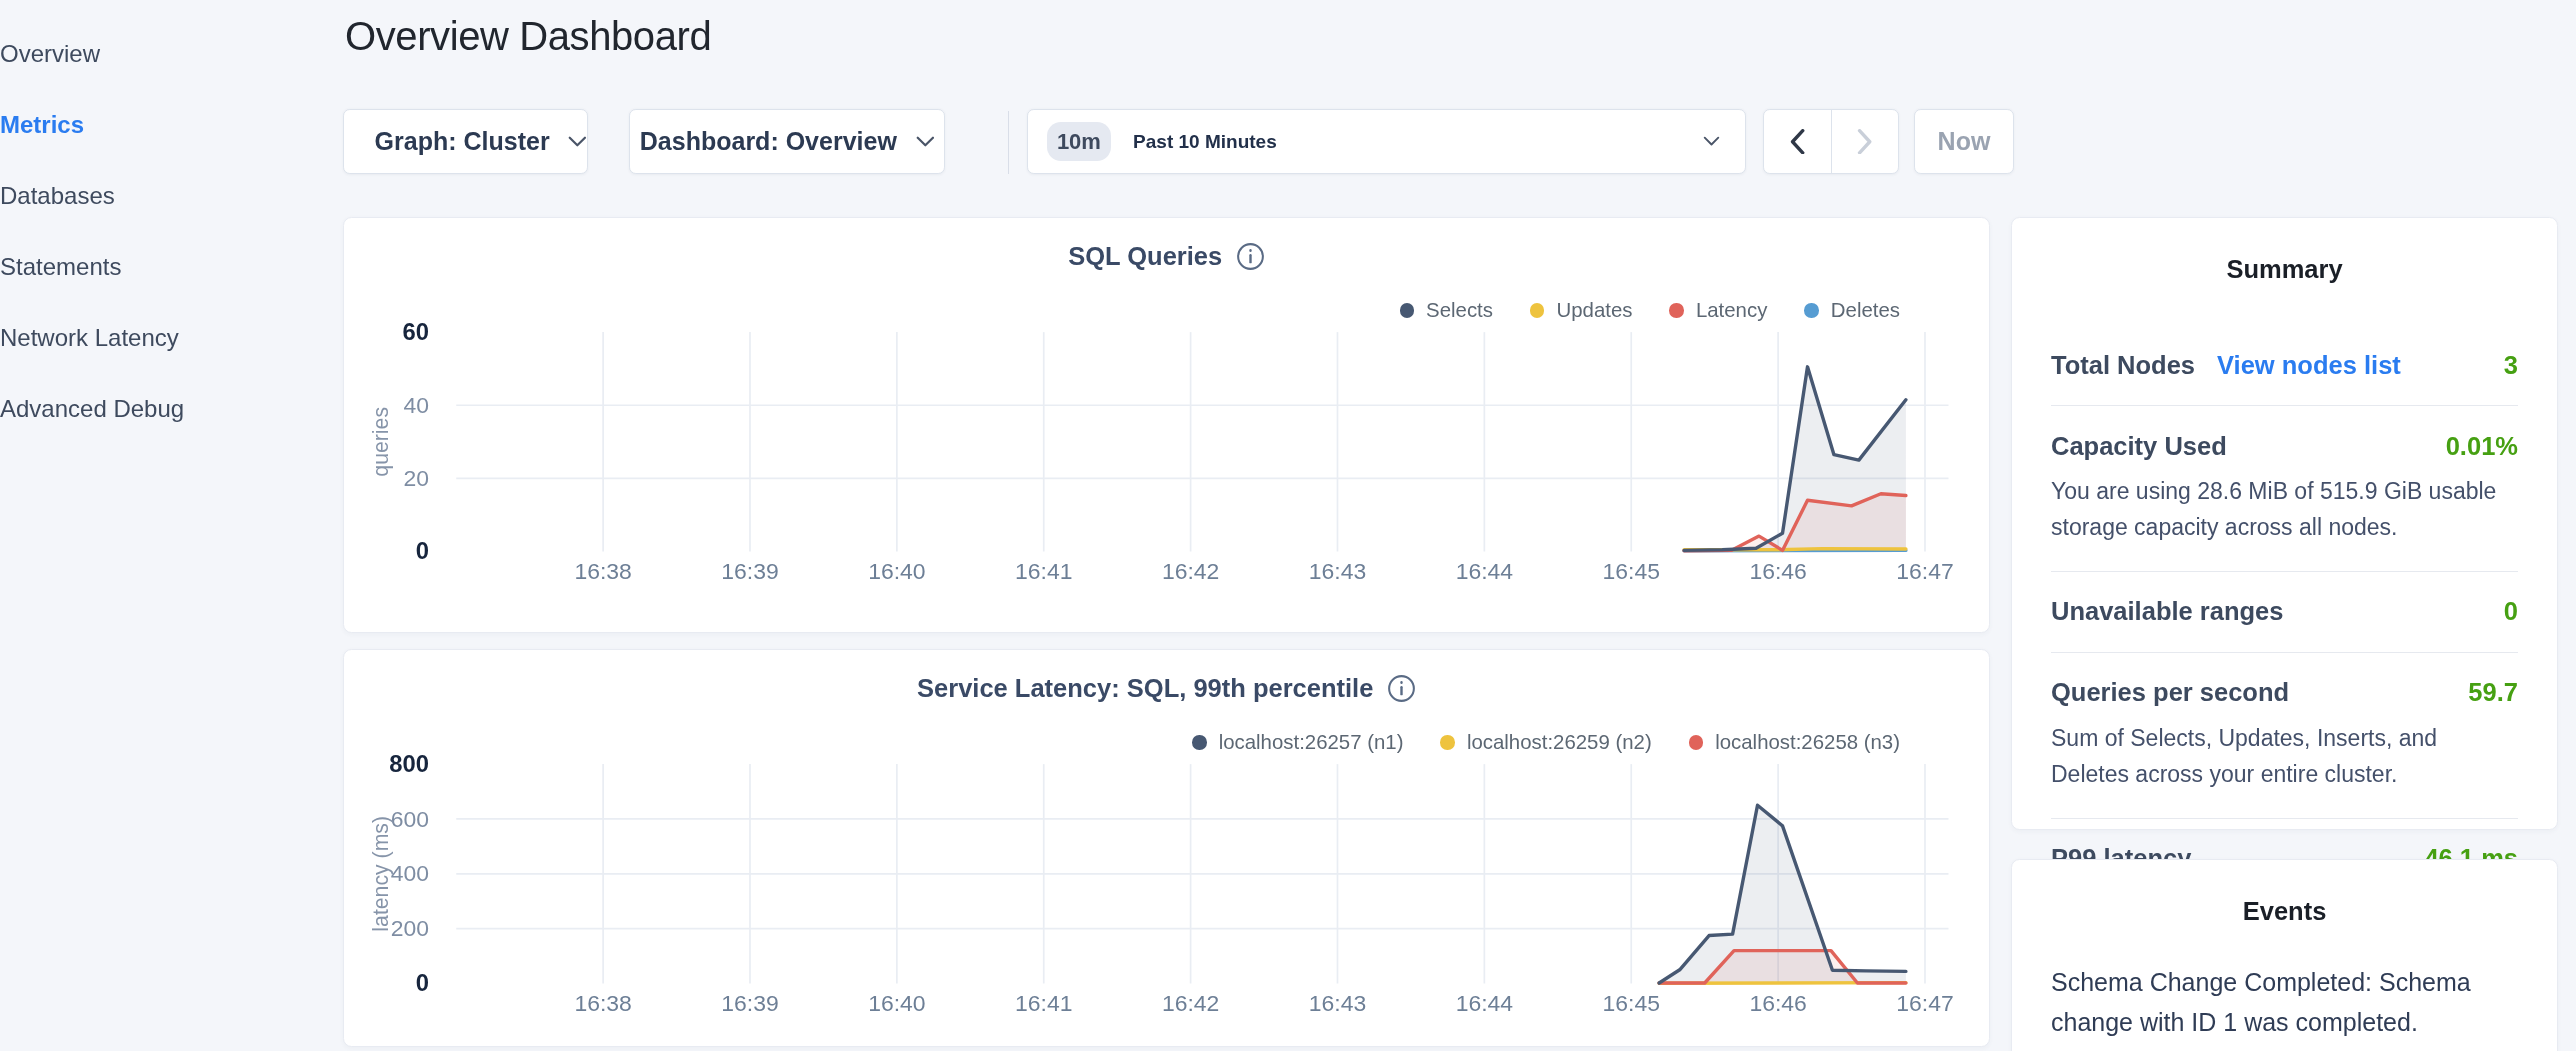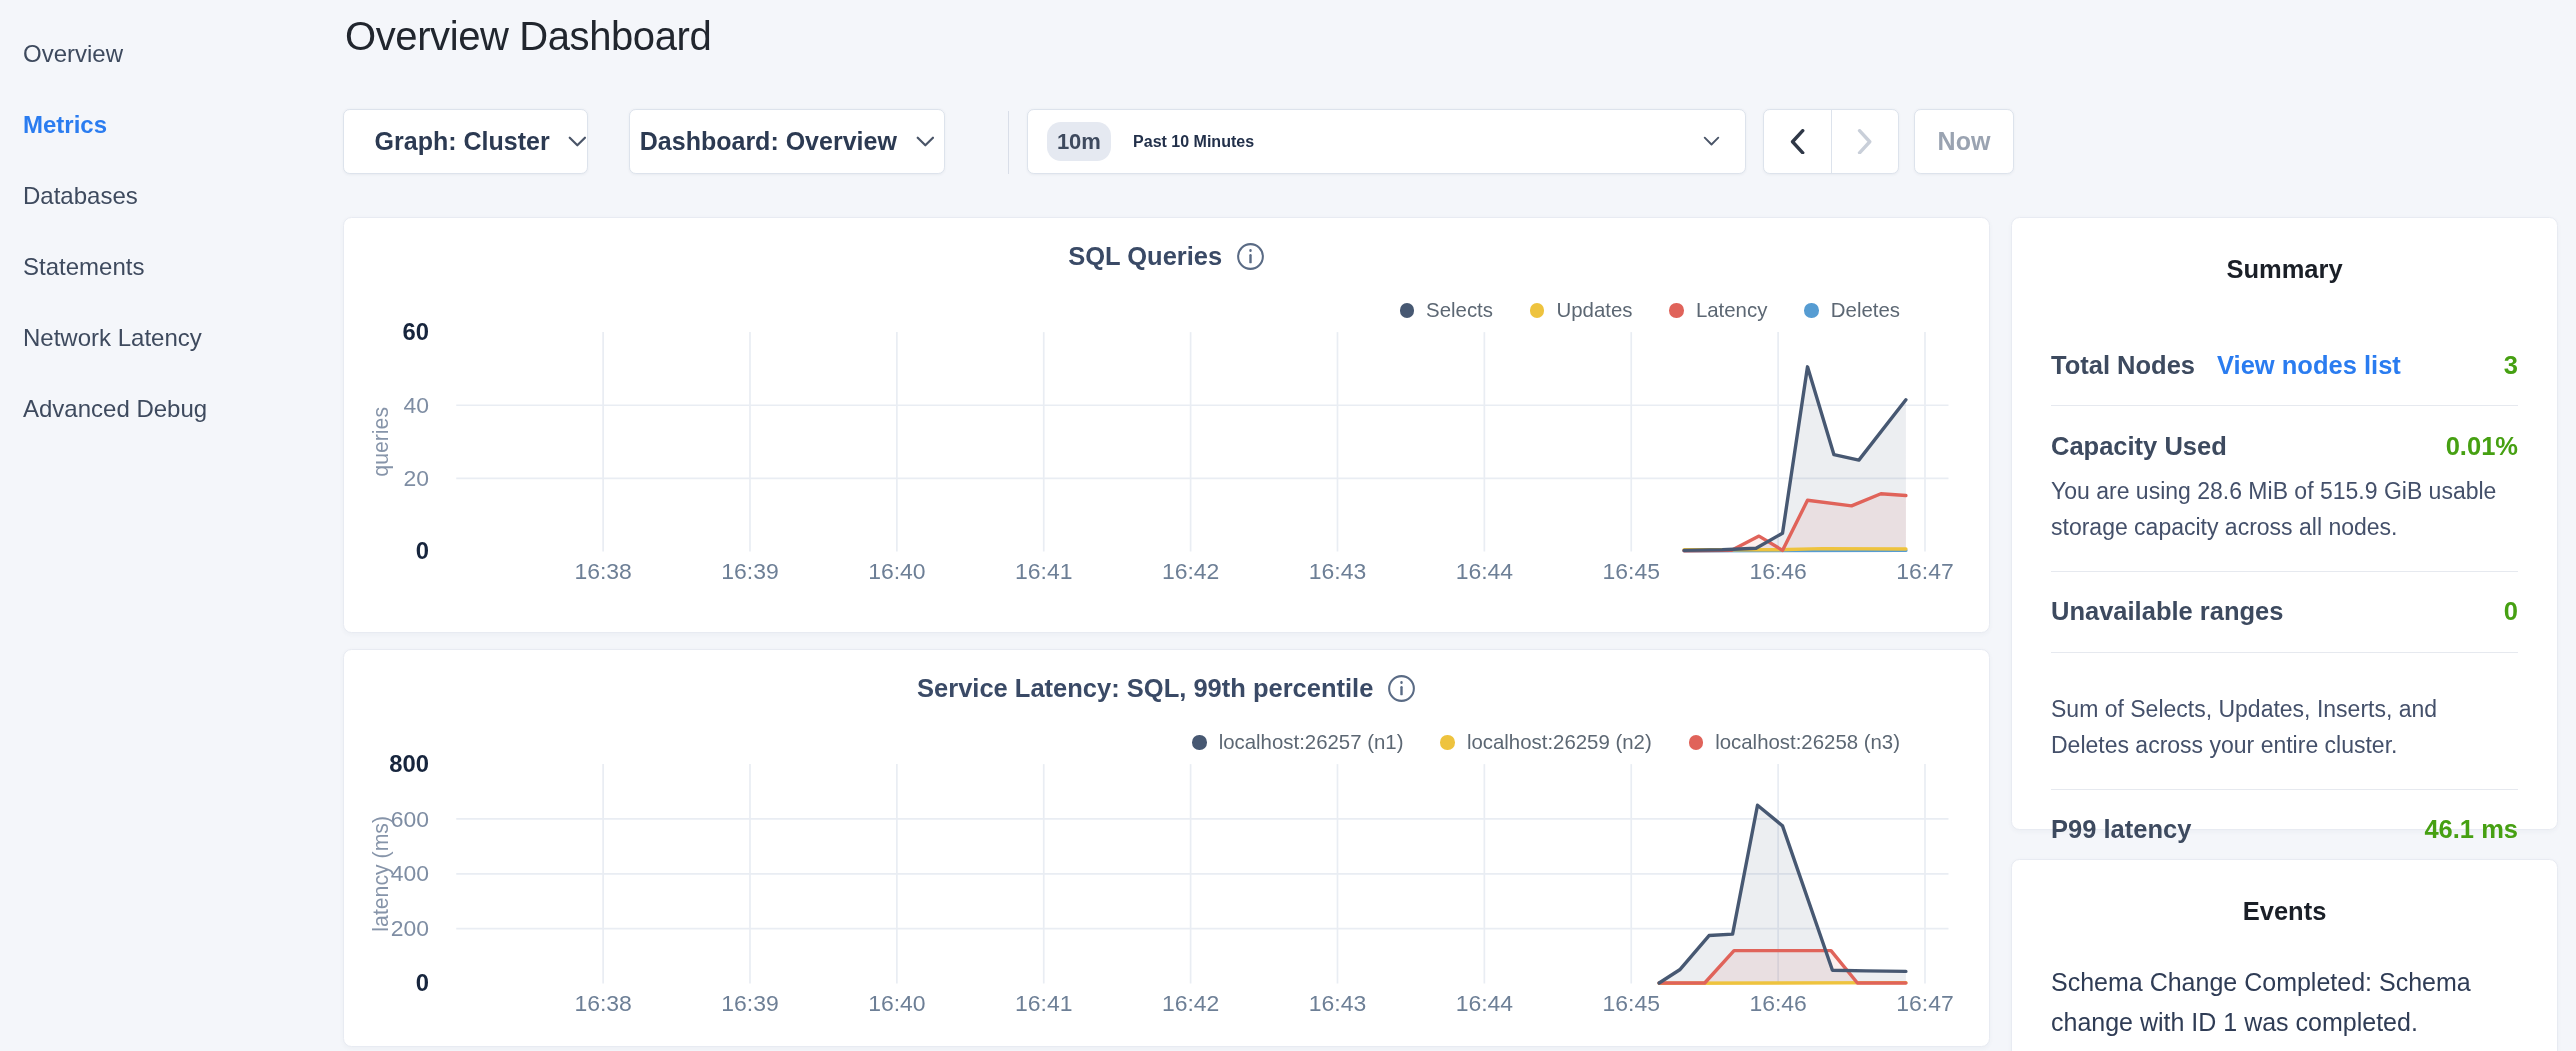--- a/index.html
+++ b/index.html
@@ -5,34 +5,34 @@
   html,body{margin:0;padding:0;}
   body{
     width:2576px;height:1051px;overflow:hidden;position:relative;
     background:#f4f6fa;
     font-family:"Liberation Sans", sans-serif;
     color:#3e4a5e;
     -webkit-font-smoothing:antialiased;
   }
   
   .sidebar{position:absolute;left:0;top:0;width:323px;padding-top:18.7px;}
-  .nav-item{height:71px;display:flex;align-items:center;padding-left:23px;
+  .nav-item{height:71px;display:flex;align-items:center;
     font-size:24px;font-weight:500;color:#3e4a5e;cursor:pointer;}
   .nav-item.active{color:#2a7cf0;font-weight:700;}
   
   .page-title{position:absolute;left:345px;top:13.6px;font-size:40px;font-weight:500;color:#21262e;letter-spacing:-0.4px;}
   
   .ctl{position:absolute;top:109px;height:65px;box-sizing:border-box;background:#fff;
     border:0.9px solid #dde3ec;border-radius:6.8px;display:flex;align-items:center;
     box-shadow:0 0.9px 2.6px rgba(50,60,80,.06);cursor:pointer;}
   .dd-label{font-size:25px;font-weight:700;color:#2c3a52;}
   .chev{margin-left:18.7px;display:flex;align-items:center;}
   .vdivider{position:absolute;left:1008px;top:111px;width:0.9px;height:63px;background:#d9dee8;}
   .badge-10m{background:#e5e9f1;border-radius:14px;padding:6.8px 10.2px;font-size:22px;font-weight:700;color:#3e4a5e;margin-left:18.7px;}
-  .time-label{font-size:16px;font-weight:700;color:#22304a;margin-left:22px;}
+  .time-label{font-size:19px;font-weight:700;color:#22304a;margin-left:22px;}
   .pager-seg{width:68px;height:100%;display:flex;align-items:center;justify-content:center;}
   .pager-sep{width:0.9px;height:100%;background:#dde3ec;}
   .now-label{font-size:25px;font-weight:700;color:#9aa3b1;}
   
   .card{position:absolute;background:#fff;border:0.9px solid #e8ebf2;border-radius:8.5px;
     box-shadow:0 1.7px 4.3px rgba(60,70,90,.04);box-sizing:border-box;}
   .chart-card{left:343px;width:1647px;}
   #chart-card-0{top:217px;height:416px;}
   #chart-card-1{top:649px;height:398px;}
   .chart-title-row{position:absolute;top:24px;left:0;right:0;display:flex;align-items:center;justify-content:center;gap:13.6px;}
@@ -267,20 +267,24 @@
       </div>
       <div class="sum-desc">You are using 28.6 MiB of 515.9 GiB usable storage capacity across all nodes.</div>
     </div>
     <div class="sum-row">
       <div class="sum-row-main">
         <span class="sum-label">Unavailable ranges</span>
         <span class="sum-value">0</span>
       </div>
     </div>
     <div class="sum-row">
+      <div class="sum-row-main">
+        <span class="sum-label">Queries per second</span>
+        <span class="sum-value">59.7</span>
+      </div>
       <div class="sum-desc">Sum of Selects, Updates, Inserts, and Deletes across your entire cluster.</div>
     </div>
     <div class="sum-row">
       <div class="sum-row-main">
         <span class="sum-label">P99 latency</span>
         <span class="sum-value">46.1 ms</span>
       </div>
     </div>
   </div>
 </div>

